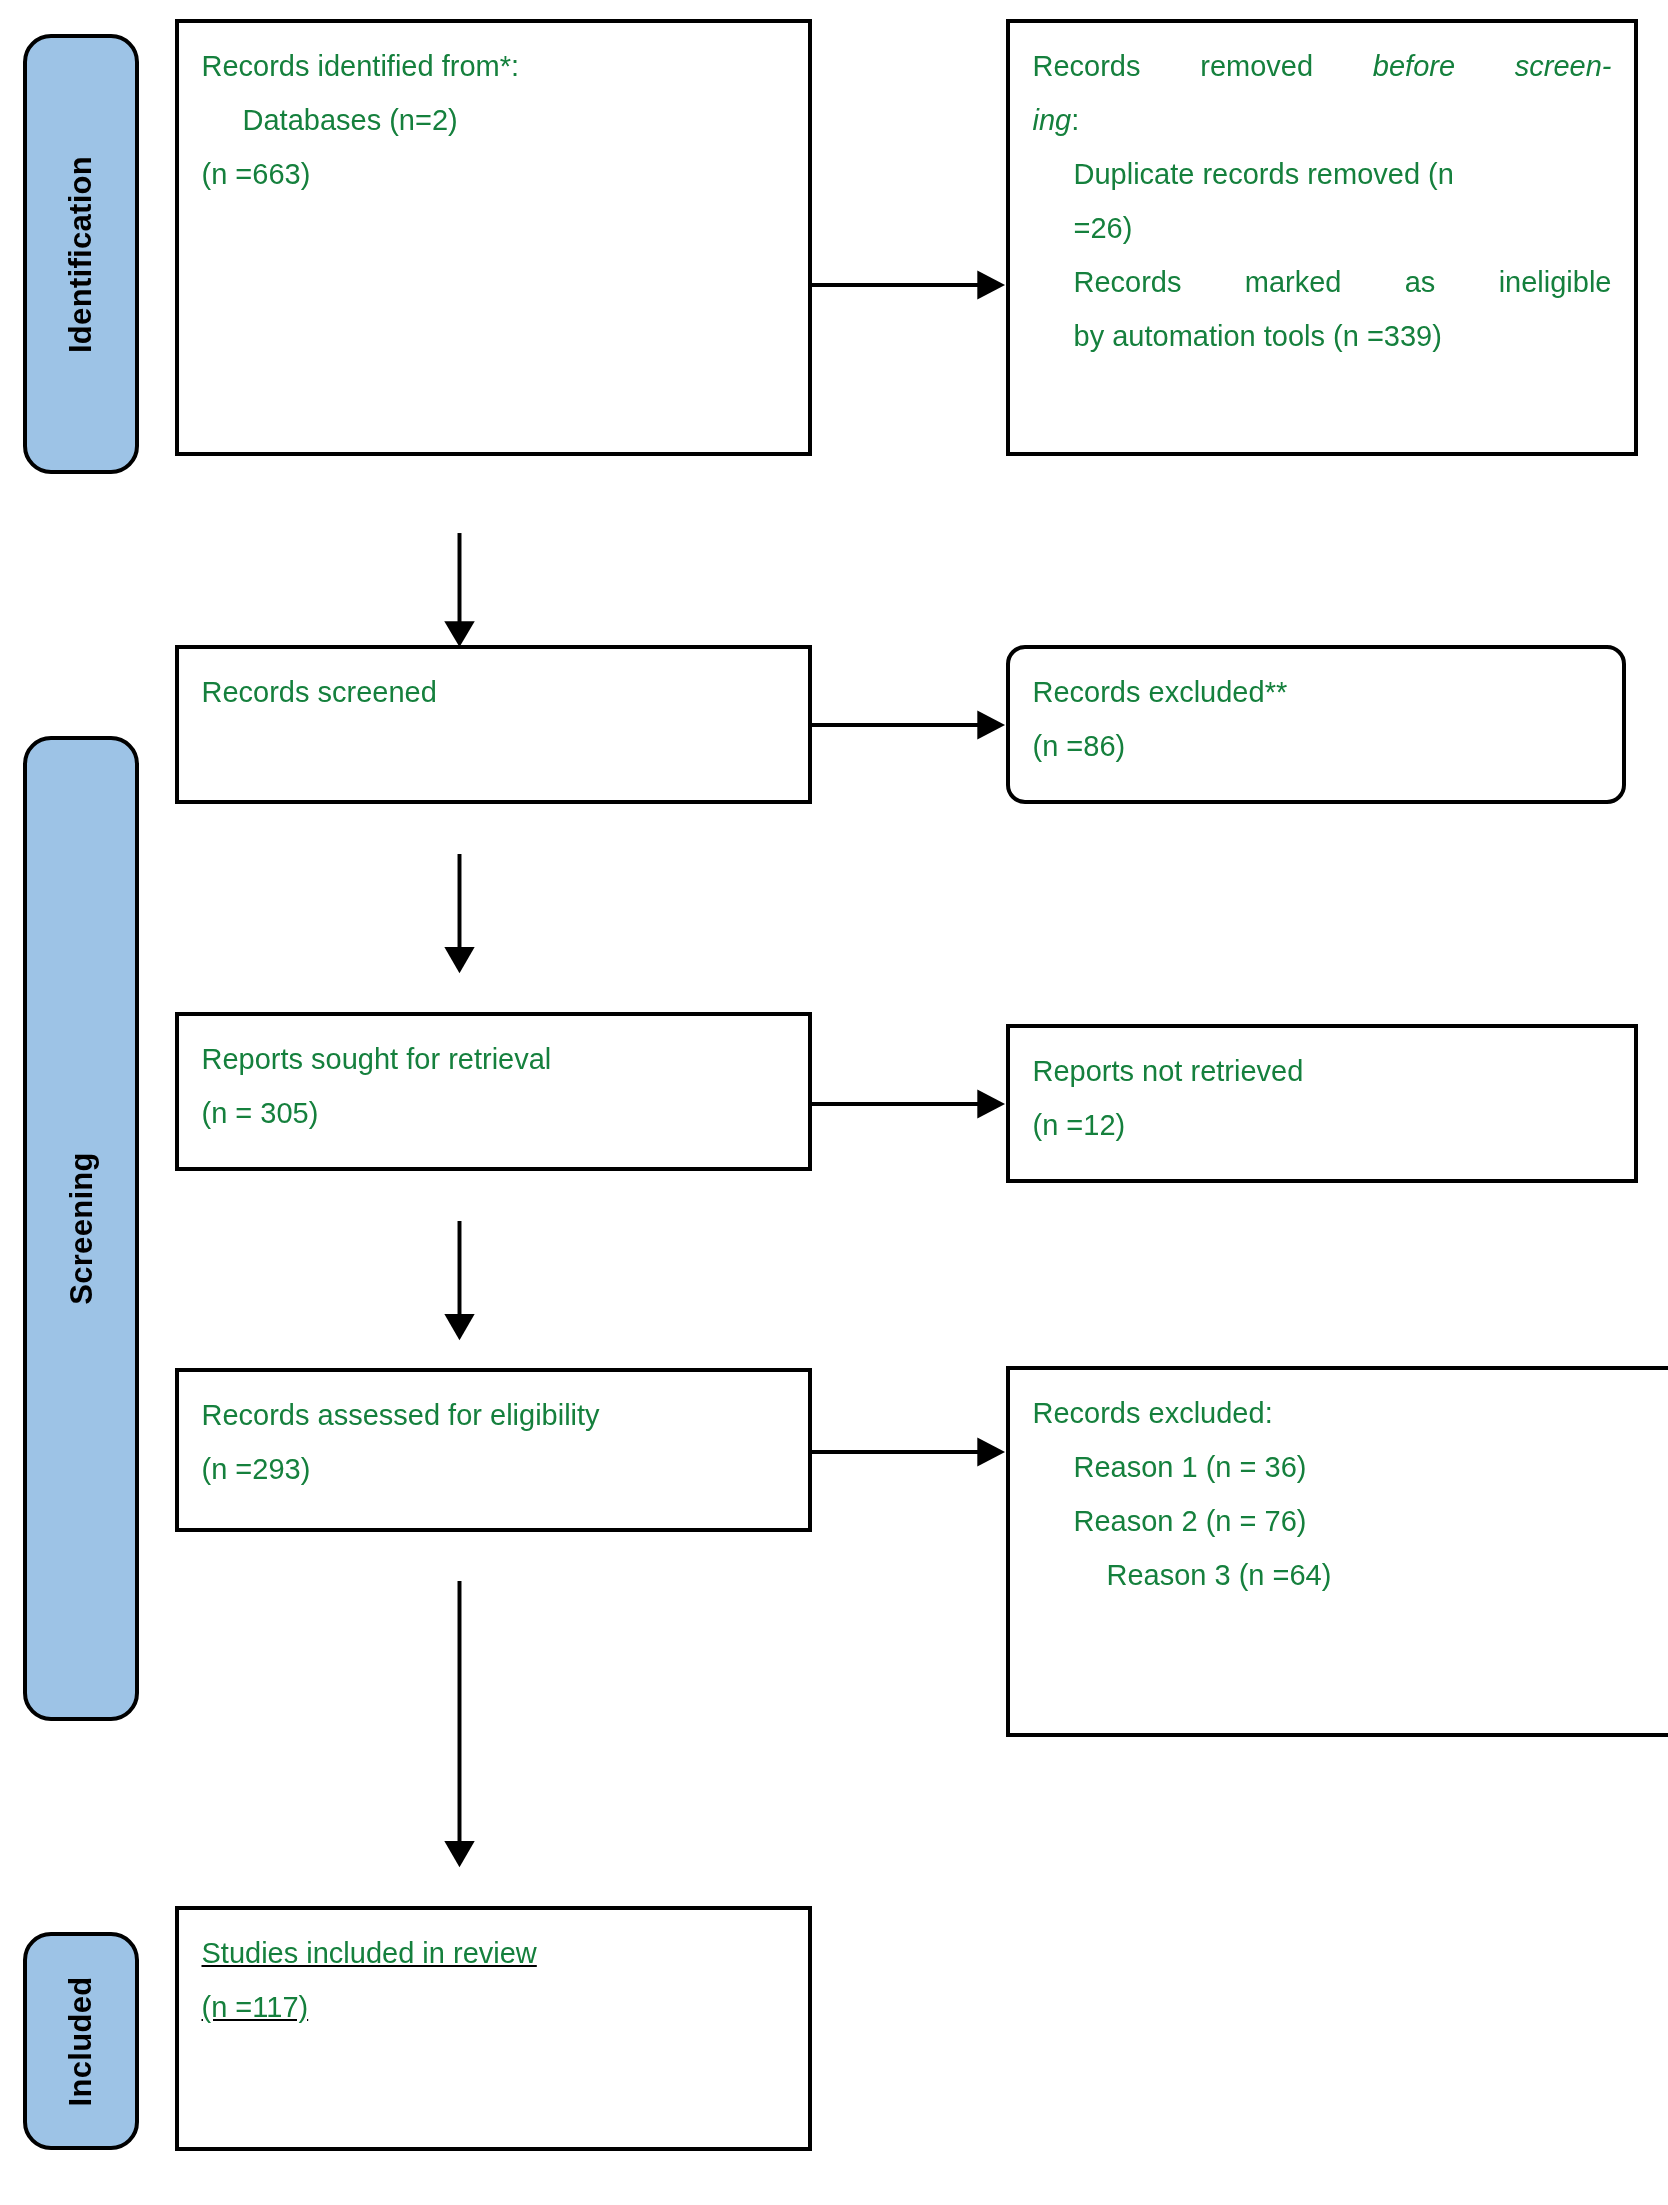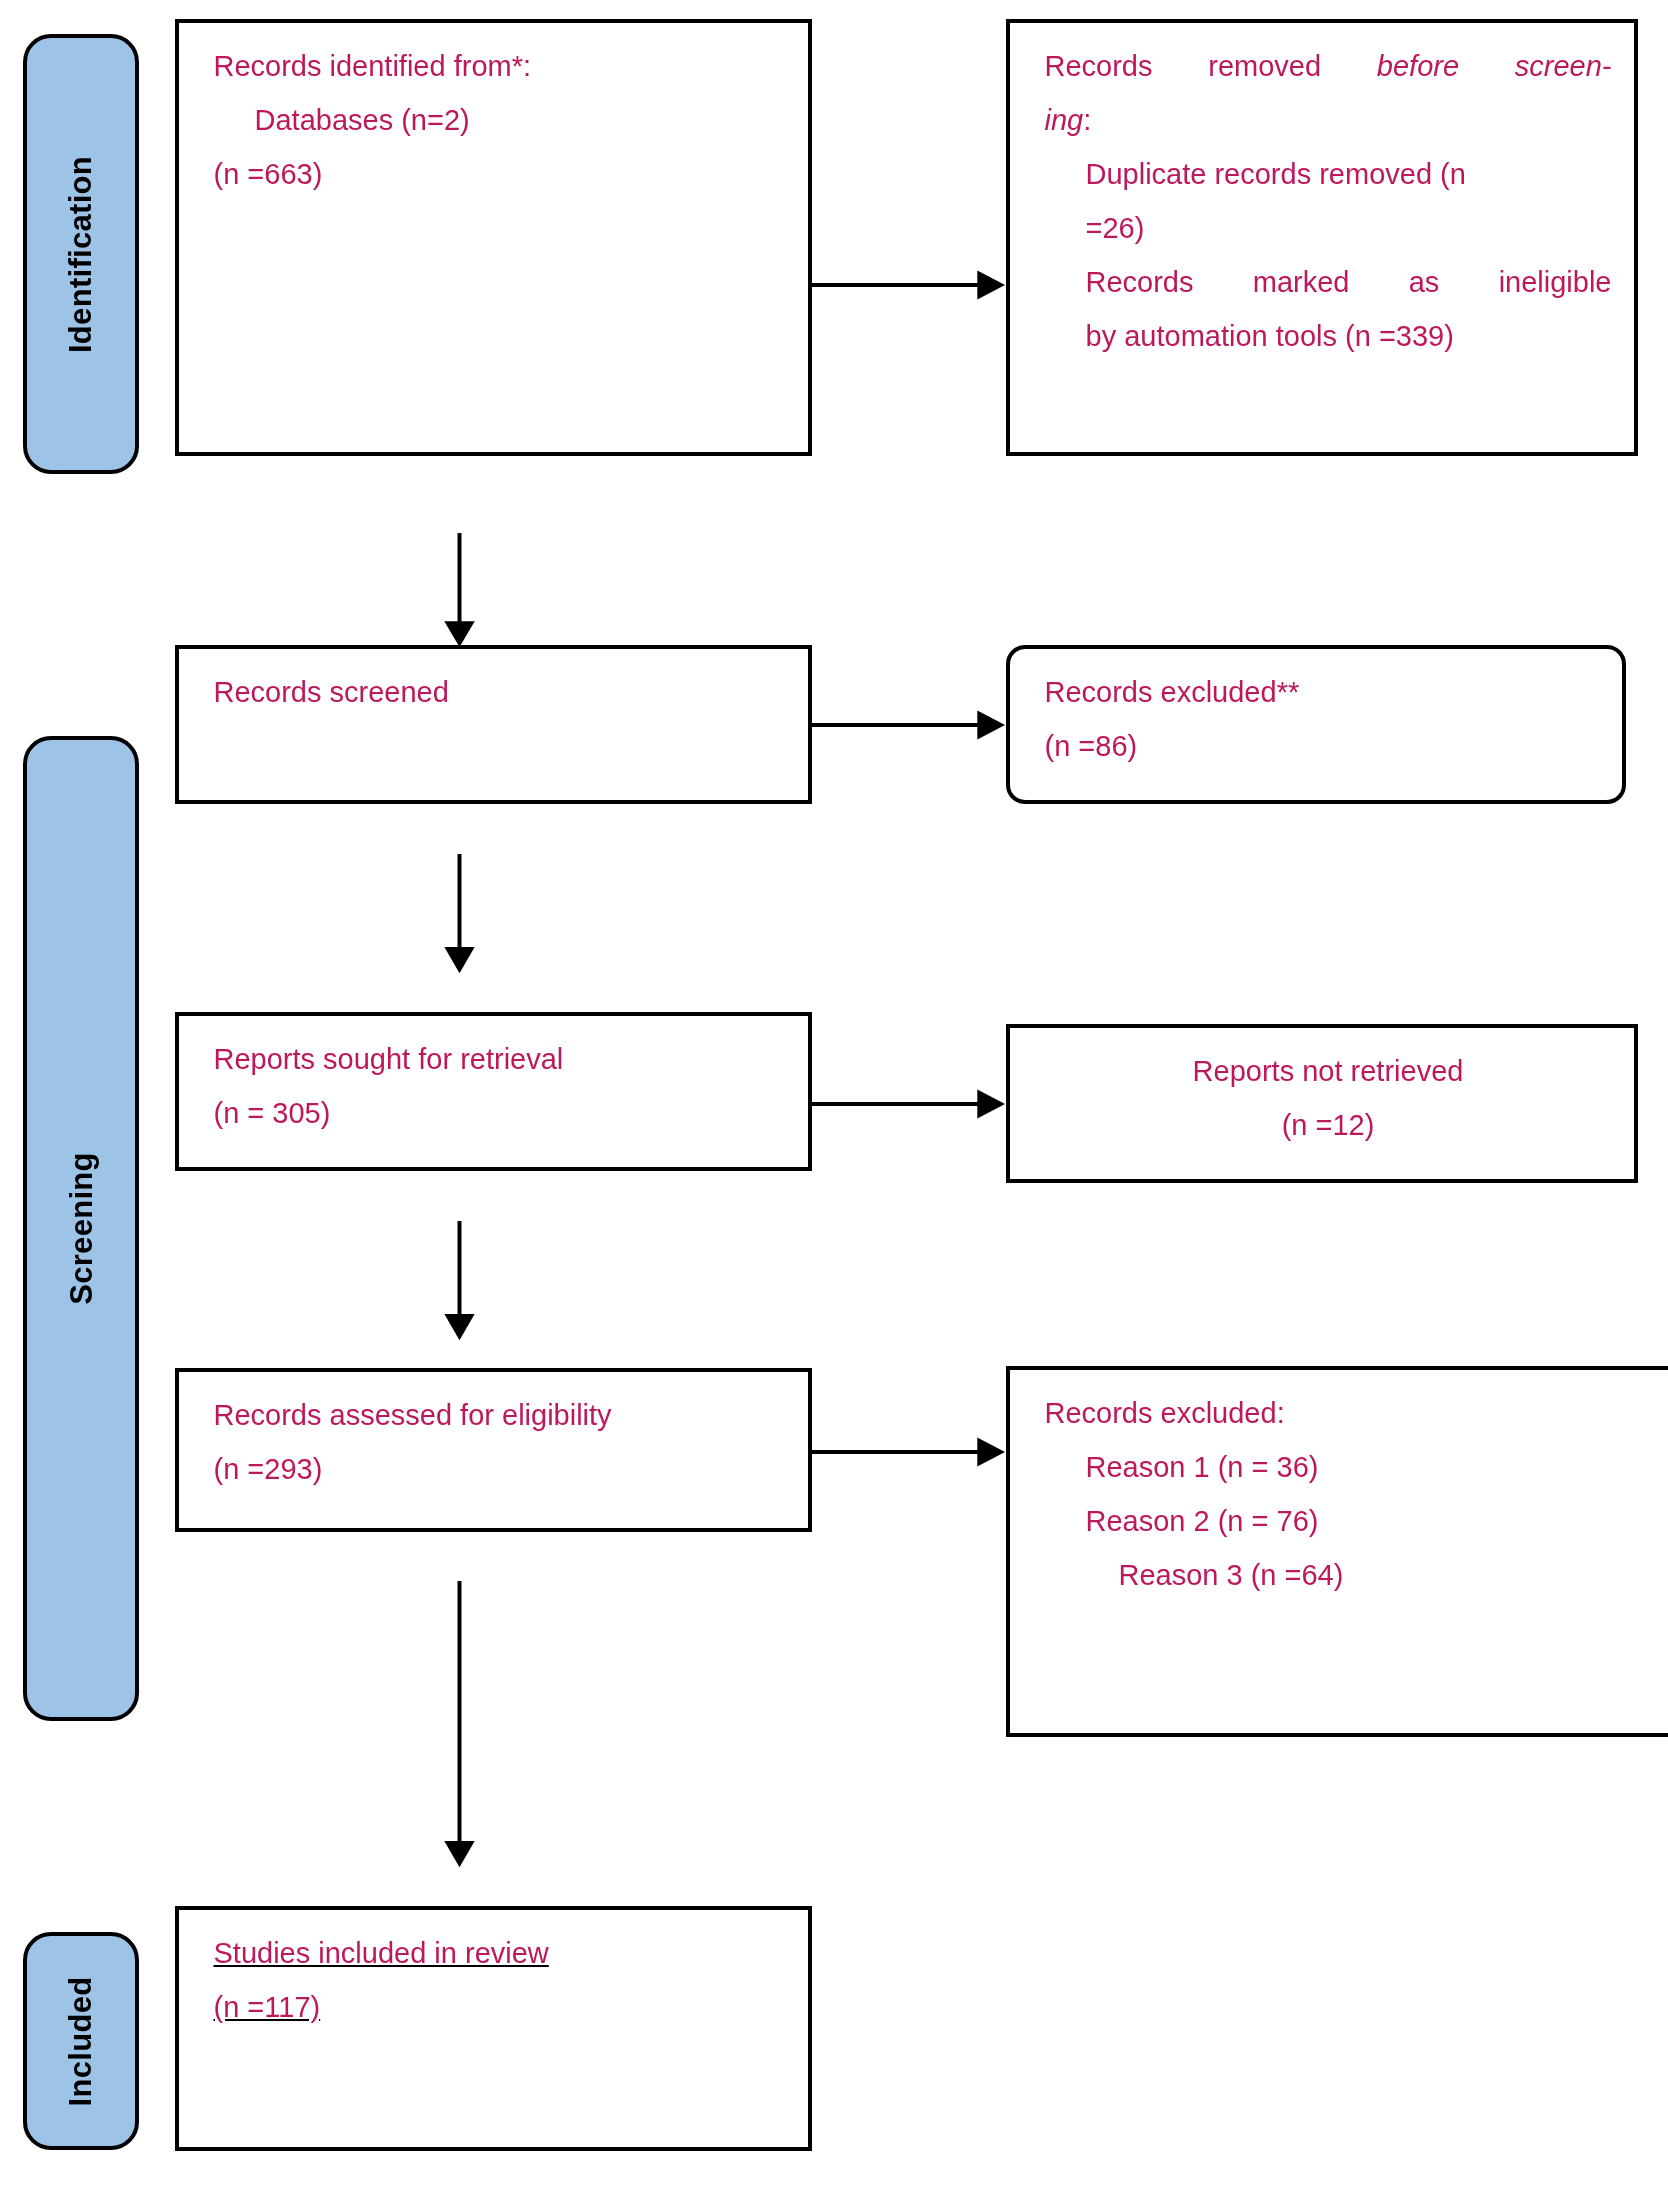--- a/index.html
+++ b/index.html
@@ -41,24 +41,24 @@
 
   
   .flow-box {
     position: absolute;
     background: #ffffff;
     border: 4px solid #000000;
     box-sizing: border-box;
     padding: 25px 22.5px 20px 22.5px;
   }
   .flow-box p {
-    margin: 0 0 17px 12px;
+    margin: 0 0 17px 0;
     font-size: 29px;
     line-height: 1.28;
-    color: #be185d;
+    color: #15803d;
   }
   .flow-box p:last-child { margin-bottom: 0; }
   .indent-1 { padding-left: 41px; }
   .indent-2 { padding-left: 74px; }
   .just-all { text-align: justify; text-align-last: justify; }
   em { font-style: italic; }
 
   
   .conn {
     position: absolute;
@@ -132,21 +132,21 @@
       <line x1="40" y1="0" x2="40" y2="148" stroke="#000" stroke-width="6"></line>
       <polygon points="17,141 63,141 40,181" fill="#000"></polygon>
     </svg>
   </div>
 
   <div class="flow-box" style="left:175px; top:1012px; width:637px; height:159px;">
     <p>Reports sought for retrieval</p>
     <p>(n = 305)</p>
   </div>
 
-  <div class="flow-box" style="left:1006px; top:1024px; width:632px; height:159px;text-align:center;">
+  <div class="flow-box" style="left:1006px; top:1024px; width:632px; height:159px;">
     <p>Reports not retrieved</p>
     <p>(n =12)</p>
   </div>
 
   <div class="conn" style="left:811px; top:1084px; width:198px; height:40px;">
     <svg width="198" height="40" viewBox="0 0 300 60" aria-hidden="true">
       <line x1="0" y1="30" x2="258" y2="30" stroke="#000" stroke-width="6"></line>
       <polygon points="252,8 294,30 252,52" fill="#000"></polygon>
     </svg>
   </div>

